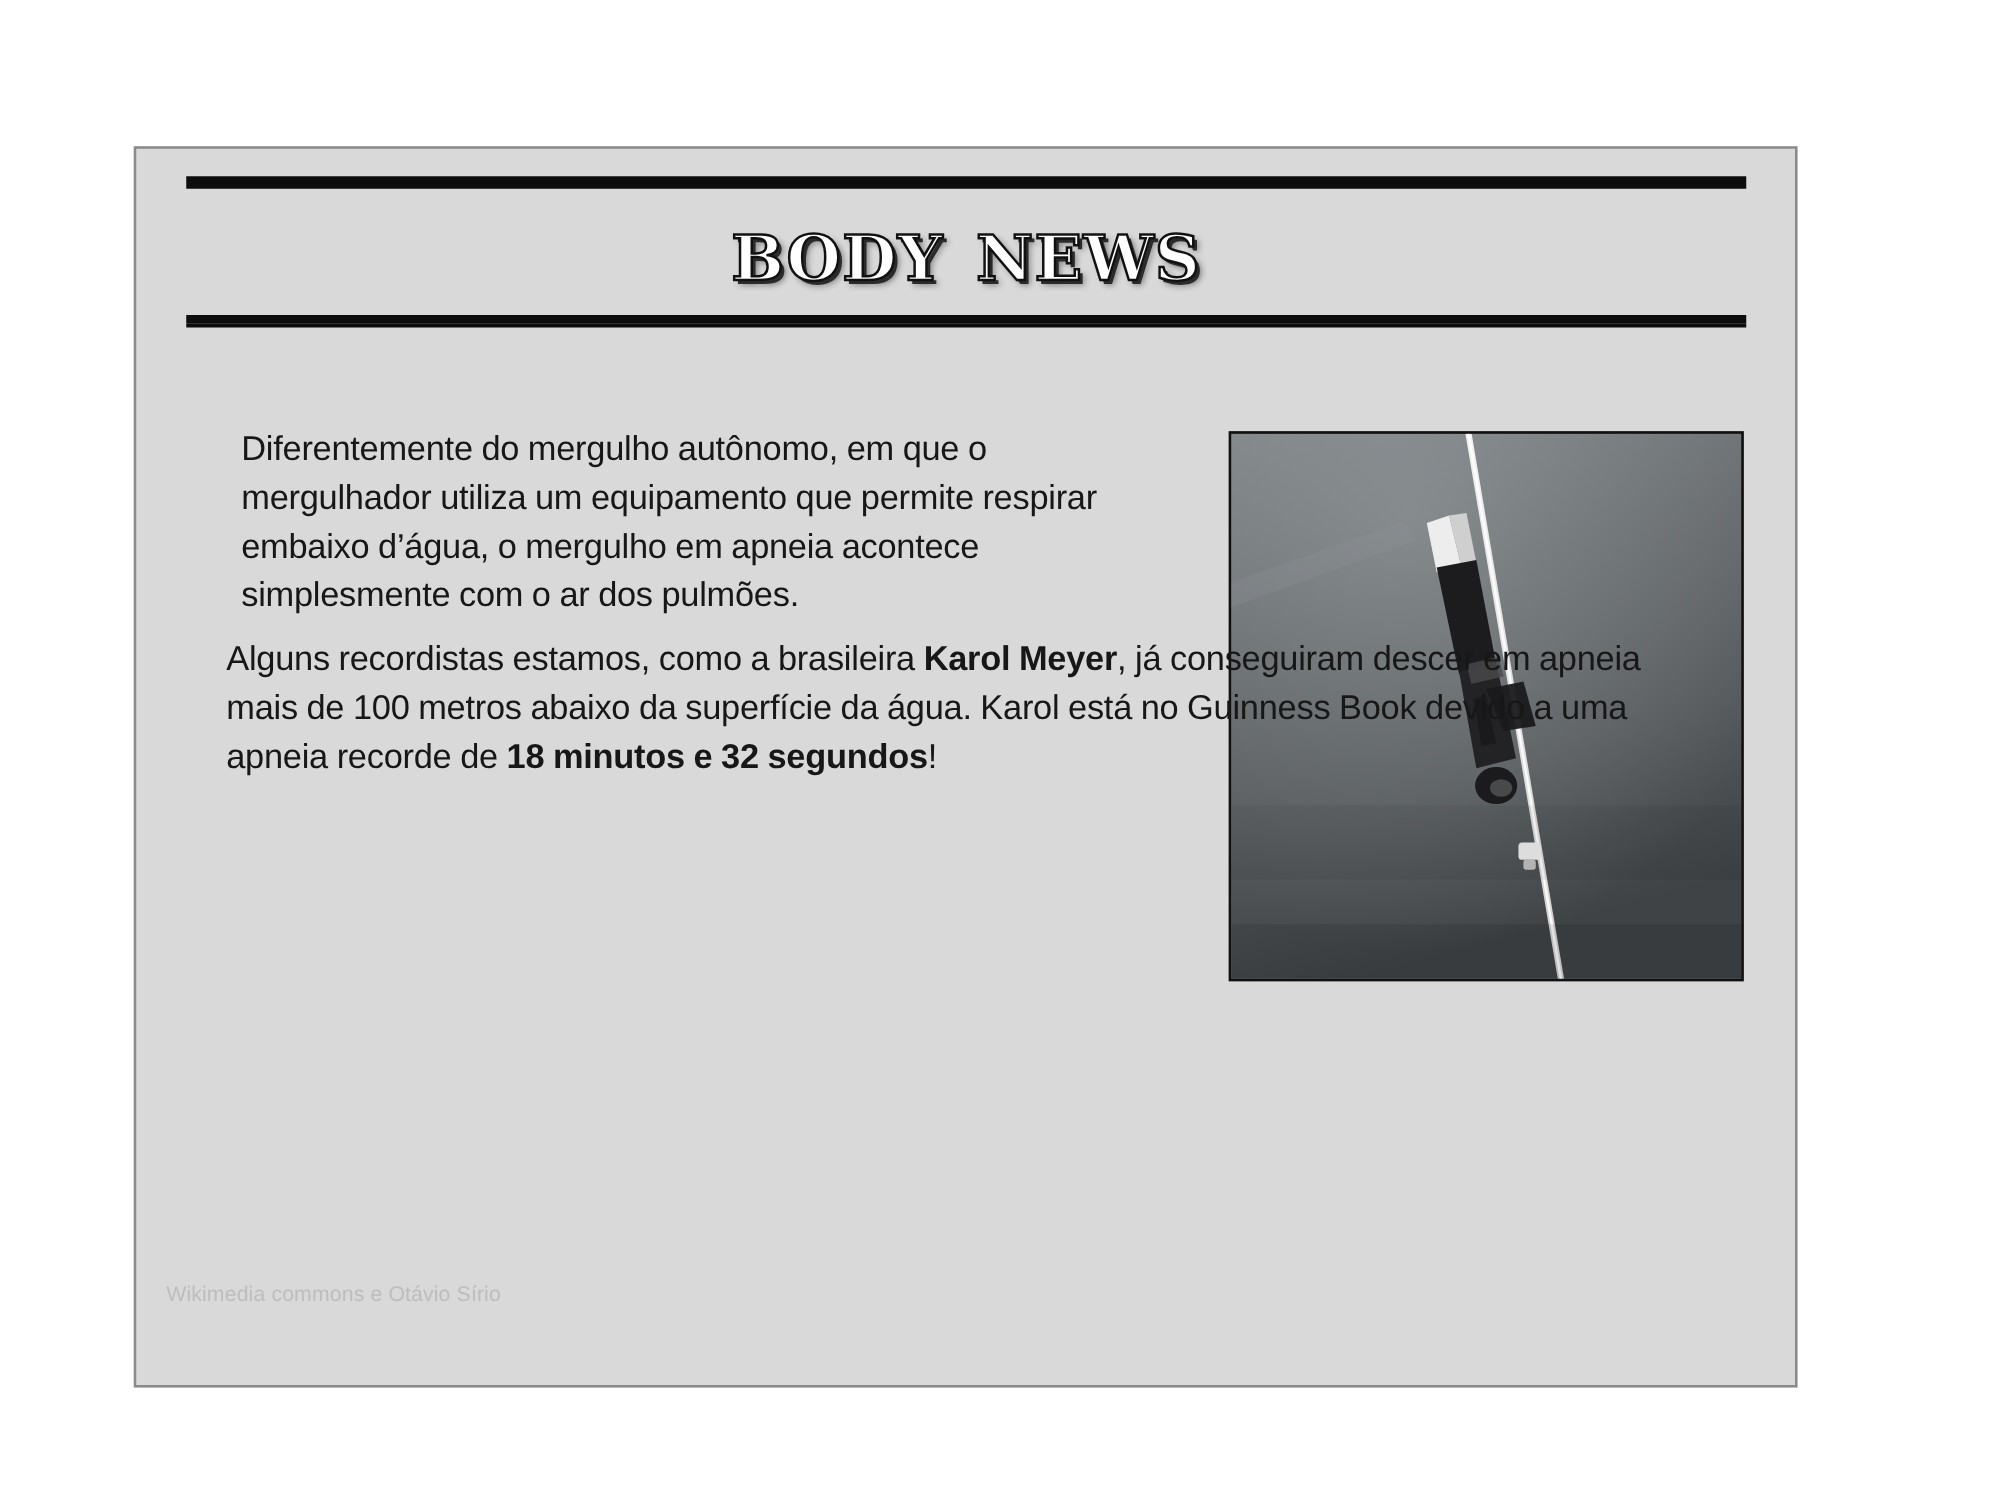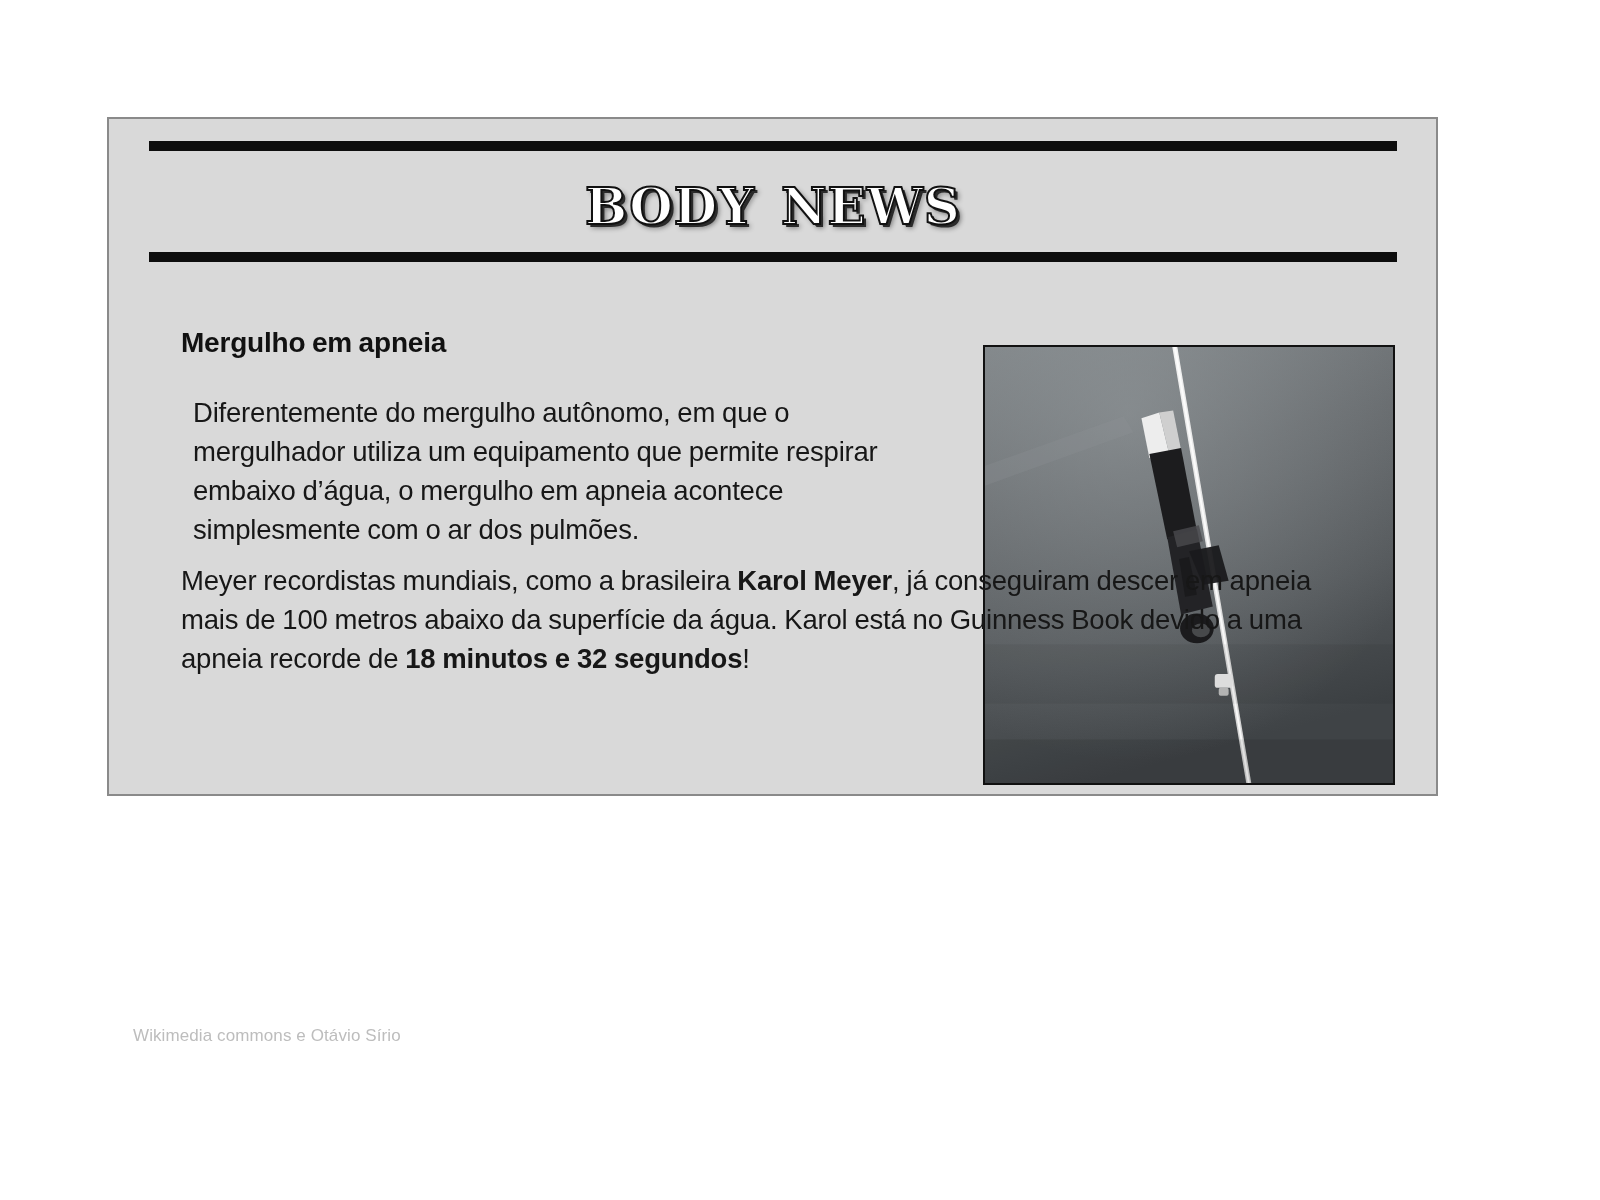--- a/index.html
+++ b/index.html
@@ -20,21 +20,21 @@
     width: 1600px;
     height: 1200px;
   }
 
   
   .newspaper {
     position: absolute;
     left: 107px;
     top: 117px;
     width: 1331px;
-    height: 679px;
+    height: 993px;
     background: #d9d9d9;
     border: 2px solid #8a8a8a;
     box-sizing: border-box;
   }
 
   
   .masthead {
     position: absolute;
     left: 40px;
     top: 22px;
@@ -193,28 +193,27 @@
           <rect x="232" y="330" width="18" height="14" rx="3" fill="#e9e9e9"></rect>
           <rect x="236" y="344" width="10" height="8" rx="2" fill="#bdbdbd"></rect>
         </g>
 
         <rect x="0" y="300" width="412" height="60" fill="#000000" opacity="0.05"></rect>
         <rect x="0" y="396" width="412" height="44" fill="#000000" opacity="0.09"></rect>
       </svg>
     </div>
 
     <div class="article">
-      <div class="subhead">Mergulho em apneia</div>
 
       <div class="body-col">
         <p>Diferentemente do mergulho autônomo, em que o mergulhador utiliza um equipamento que permite respirar embaixo d’água, o mergulho em apneia acontece simplesmente com o ar dos pulmões.</p>
       </div>
 
       <div class="body-full">
-        <p><span>Meyer recordistas mundiais, como a brasileira </span><b>Karol Meyer</b><span>, já conseguiram descer em apneia mais de 100 metros abaixo da superfície da água. Karol está no Guinness Book devido a uma apneia recorde de </span><b>18 minutos e 32 segundos</b><span>!</span></p>
+        <p><span>Alguns recordistas estamos, como a brasileira </span><b>Karol Meyer</b><span>, já conseguiram descer em apneia mais de 100 metros abaixo da superfície da água. Karol está no Guinness Book devido a uma apneia recorde de </span><b>18 minutos e 32 segundos</b><span>!</span></p>
       </div>
     </div>
 
   </div>
 
   <div class="credit">Wikimedia commons e Otávio Sírio</div>
 
 </div>
 
 </body></html>

